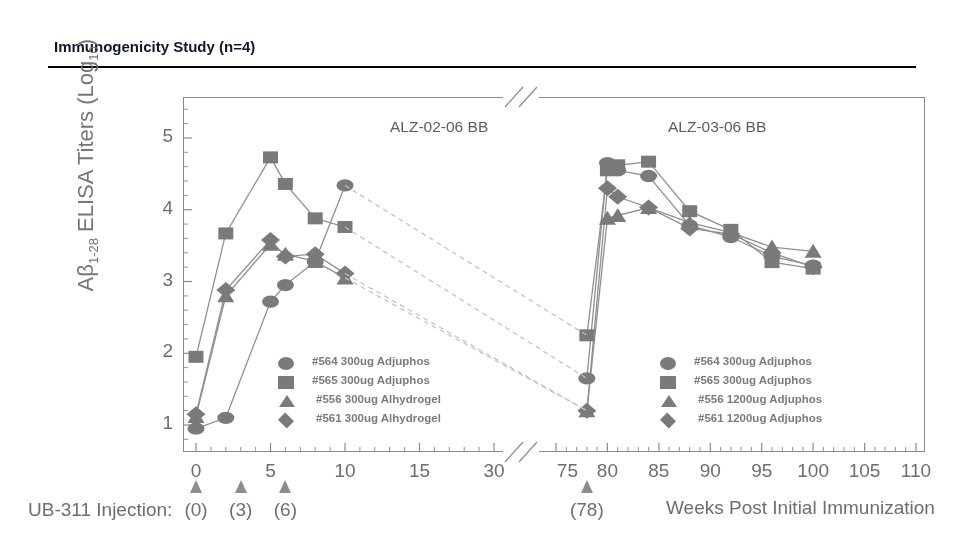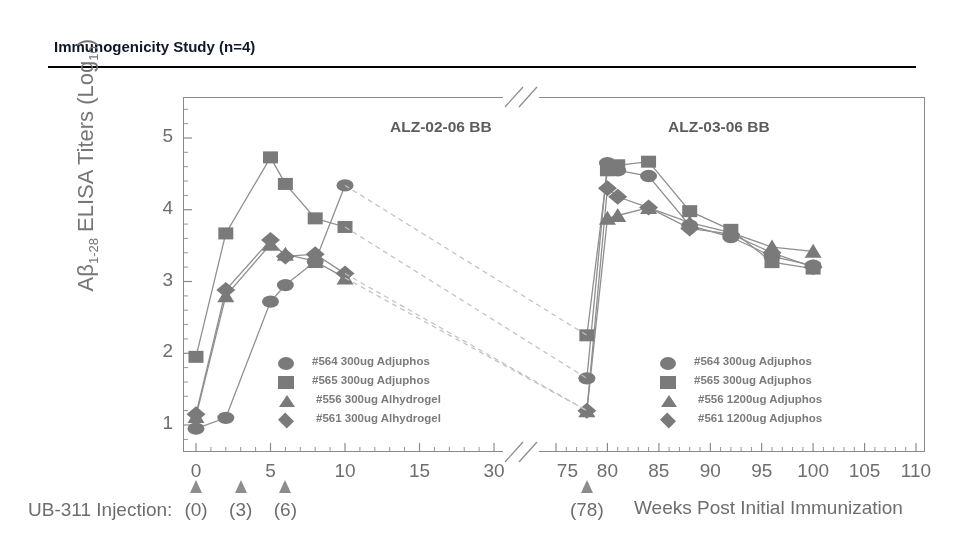--- a/index.html
+++ b/index.html
@@ -39,27 +39,27 @@
   .ytitle sub{font-size:13px;}
   .ytick{
     position:absolute;width:30px;text-align:right;
     font-size:19px;color:#6e6e6e;
   }
   .xtick{
     position:absolute;width:44px;text-align:center;
     font-size:19px;color:#6e6e6e;
   }
   .xtitle{
-    position:absolute;left:634px;top:497px;
+    position:absolute;left:666px;top:497px;
     font-size:19px;color:#6e6e6e;white-space:nowrap;
   }
 
   
   .panel-cap{
-    position:absolute;font-size:15.5px;font-weight:bold;color:#5d5d5d;white-space:nowrap;
+    position:absolute;font-size:15.5px;font-weight:normal;color:#5d5d5d;white-space:nowrap;
   }
 
   
   .inj-label{
     position:absolute;left:28px;top:499px;
     font-size:19px;color:#6e6e6e;white-space:nowrap;
   }
   .inj-week{
     position:absolute;width:52px;text-align:center;top:499px;
     font-size:19px;color:#6e6e6e;

